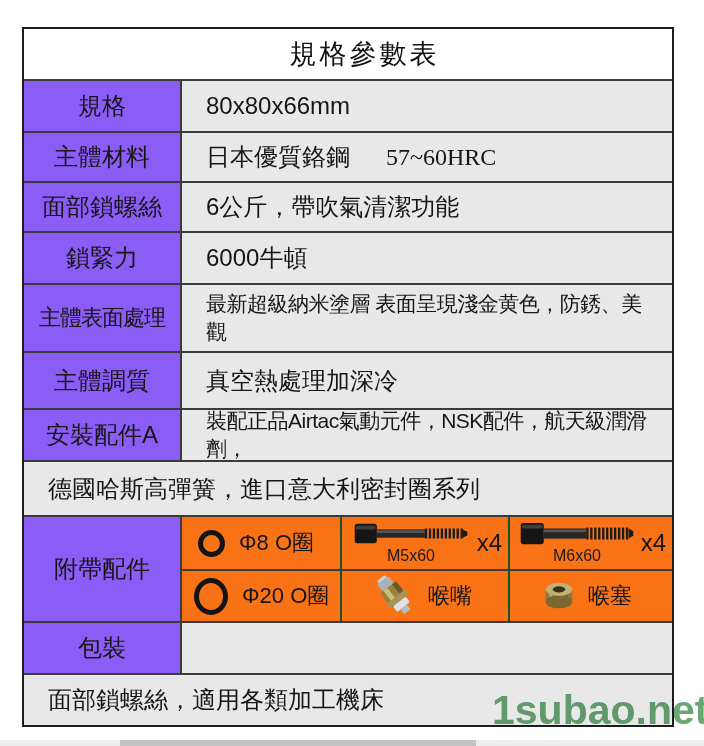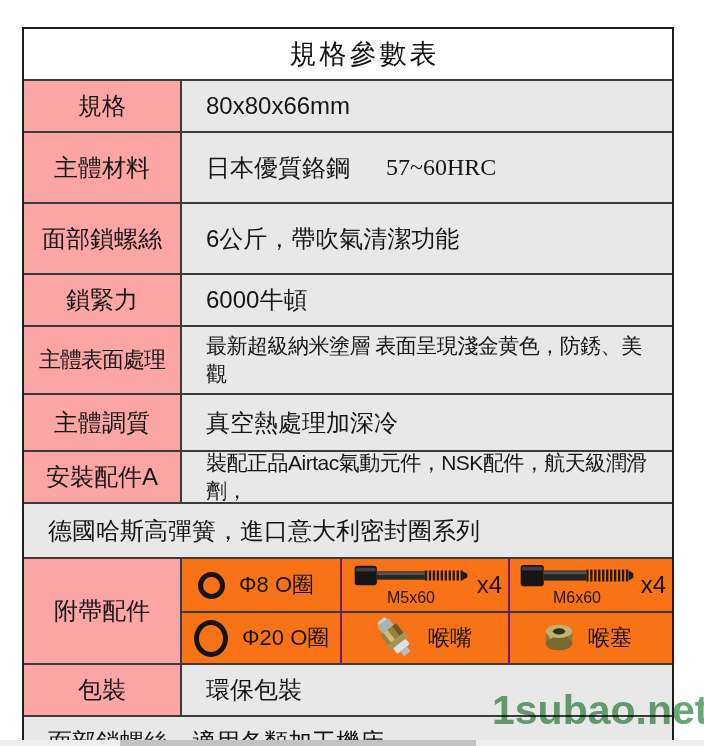--- a/index.html
+++ b/index.html
@@ -8,41 +8,41 @@
   .page { position:relative; width:704px; height:746px; }
 
   .spec-table { position:absolute; left:22px; top:27px; width:652px;
                 border:2px solid #1d1d1d; background:#e8e8e8; }
 
   .title-row { height:50px; background:#ffffff; display:flex;
                align-items:center; justify-content:center;padding-left:33px; }
   .title-row .title { font-size:27px; letter-spacing:3px; color:#111; }
 
   .row { display:flex; border-top:2px solid #3b3b3b; }
-  .h52{height:52px} .h53{height:71px} .h55{height:55px}
+  .h52{height:52px} .h53{height:50px} .h55{height:55px}
   .h57{height:57px} .h68{height:68px} .h106{height:106px}
 
-  .cell-label { width:158px; flex:none; background:#fca5a5;
+  .cell-label { width:158px; flex:none; background:#8b5cf6;
                 border-right:2px solid #3b3b3b; display:flex;
                 align-items:center; justify-content:center;
                 font-size:24px; }
   .cell-label.small { font-size:22px; letter-spacing:-1px; }
 
   .cell-value { flex:1; background:#e8e8e8; display:flex;
                 align-items:center; padding:0 24px; font-size:24px; }
   .cell-value.small { font-size:21px; letter-spacing:-0.5px; }
   .value2 { margin-left:36px;font-family:Liberation Serif, serif; }
 
   
   .attach-grid { flex:1; display:grid; background:#f97316;
                  grid-template-columns:158px 168px 1fr;
                  grid-template-rows:52px 52px; }
   .attach-cell { display:flex; align-items:center; padding:0 8px;
                  font-size:22px; position:relative; }
-  .attach-cell.bl { border-left:2px solid #701a75;text-align:center; }
+  .attach-cell.bl { border-left:2px solid #14532d;text-align:center; }
   .attach-cell.bt { border-top:2px solid #3b3b3b; }
 
   .oring { border-radius:50%; border:5px solid #141414; flex:none;
            margin:0 14px 0 8px; background:transparent; }
   .oring.d8  { width:27px; height:27px; }
   .oring.d20 { width:34px; height:37px; border-width:5px; margin-left:4px; }
 
   .screw-cell { flex-direction:column; justify-content:center; padding-right:36px; }
   .screw-label { font-size:16px; color:#1a1a1a; margin-top:1px; }
   .qty { position:absolute; right:6px; top:50%; transform:translateY(-50%);
@@ -179,21 +179,20 @@
             <ellipse cx="20" cy="9" rx="6.5" ry="3.2" fill="#35301c"></ellipse>
           </svg>
           <span>喉塞</span>
         </div>
 
       </div>
     </div>
 
     <div class="row h52">
       <div class="cell-label">包裝</div>
-      <div class="cell-value">環保包裝</div>
     </div>
 
     <div class="row h52">
       <div class="cell-value">面部鎖螺絲，適用各類加工機床</div>
     </div>
 
   </div>
 
   <div class="watermark">1subao.net</div>
 

